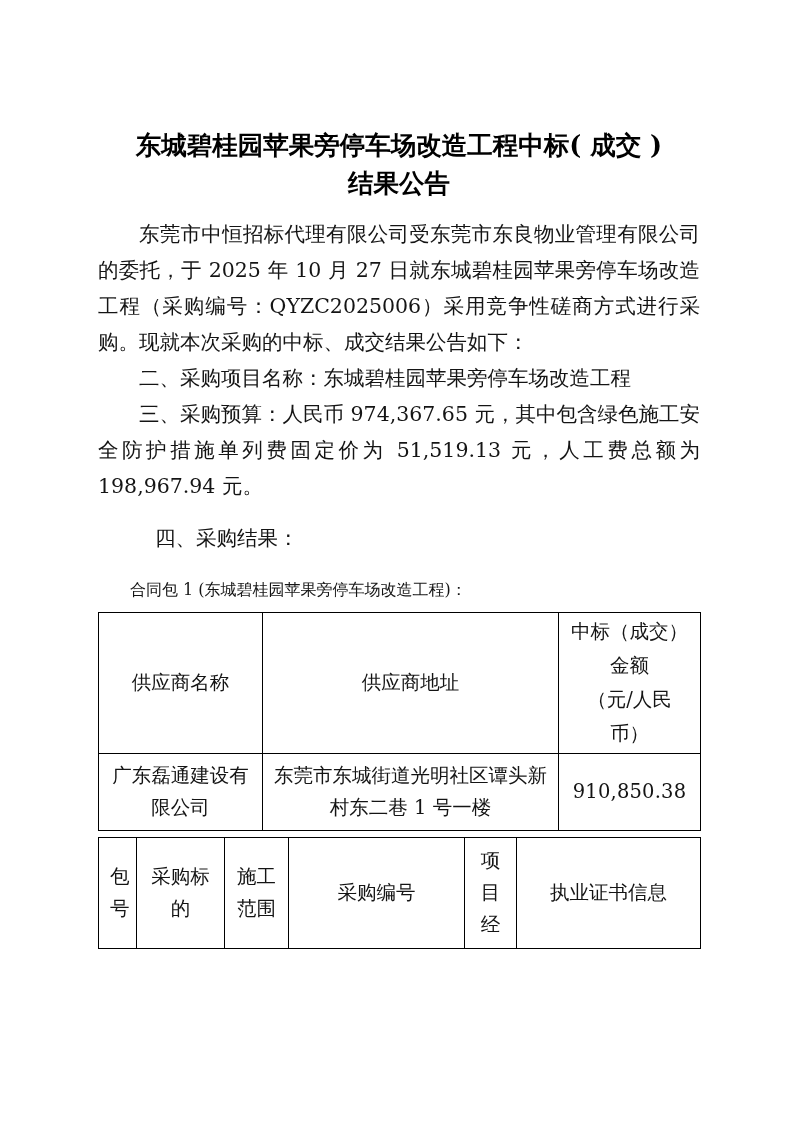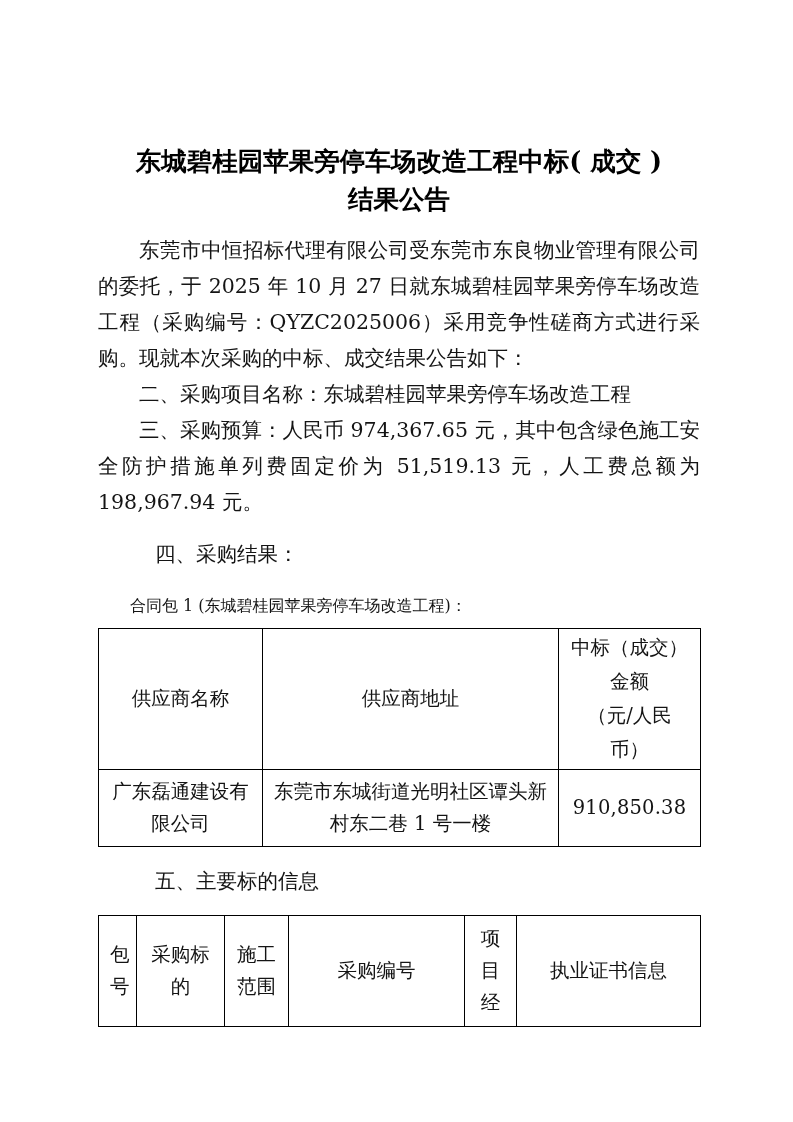--- a/index.html
+++ b/index.html
@@ -18,21 +18,21 @@
     width: 793px;
     height: 1122px;
     margin: 0 auto;
     background: #ffffff;
     overflow: hidden;
     box-sizing: border-box;
   }
   .content {
     position: absolute;
     left: 98px;
-    top: 16px;
+    top: 0;
     width: 602px;
   }
 
   
   .doc-title {
     margin: 0;
     padding-top: 126px;
     text-align: center;
     font-family: "DejaVu Serif", "Liberation Serif", serif;
     font-weight: bold;
@@ -170,21 +170,20 @@
           </td>
         </tr>
         <tr>
           <td class="body">广东磊通建设有限公司</td>
           <td class="body">东莞市东城街道光明社区谭头新村东二巷 1 号一楼</td>
           <td class="body amount">910,850.38</td>
         </tr>
       </tbody>
     </table>
 
-    <p class="section-line">五、主要标的信息</p>
 
     <table class="doc-table t2">
       <colgroup>
         <col class="d1">
           <col class="d2">
           <col class="d3">
           <col class="d4">
           <col class="d5">
           <col class="d6">
       </colgroup>

